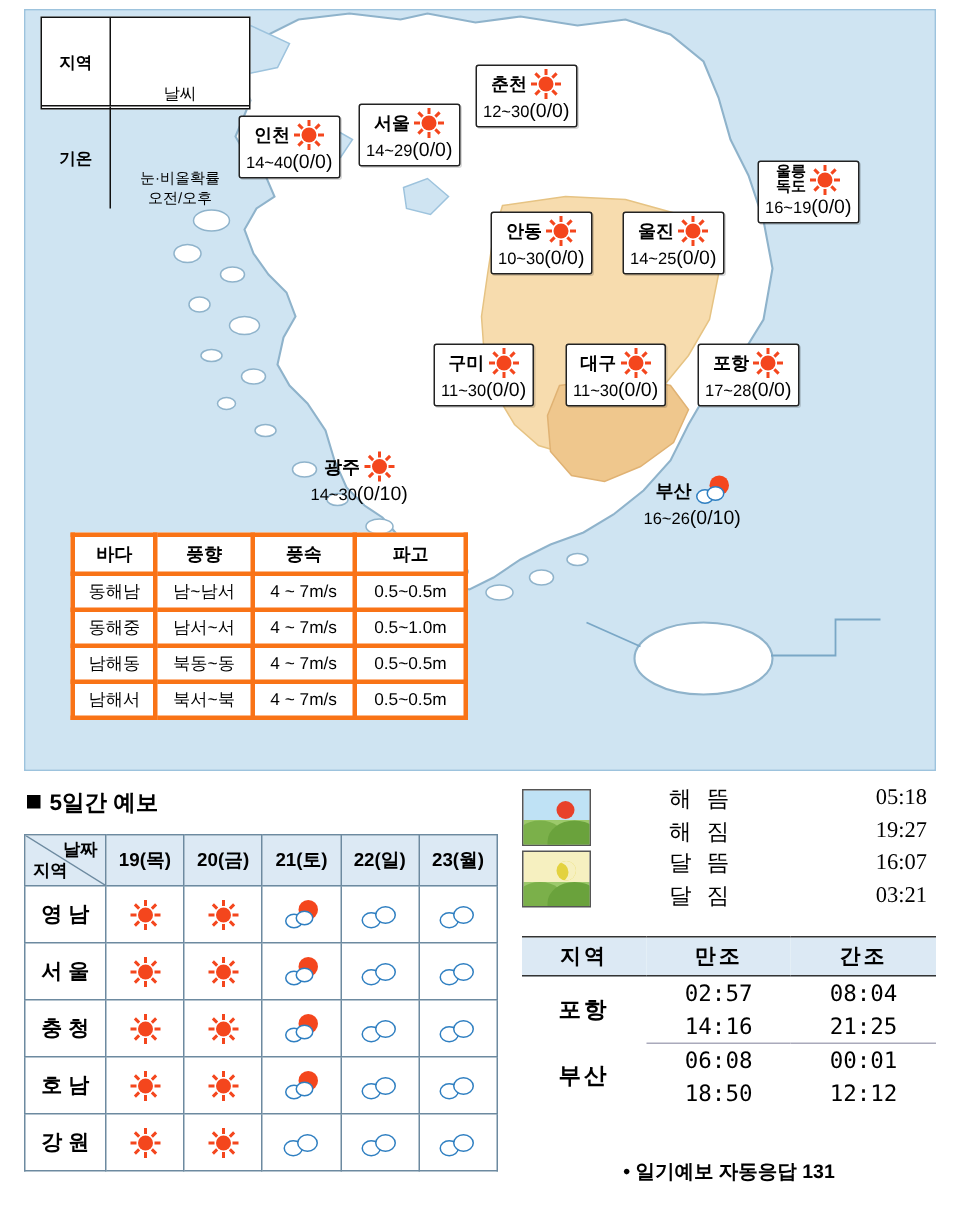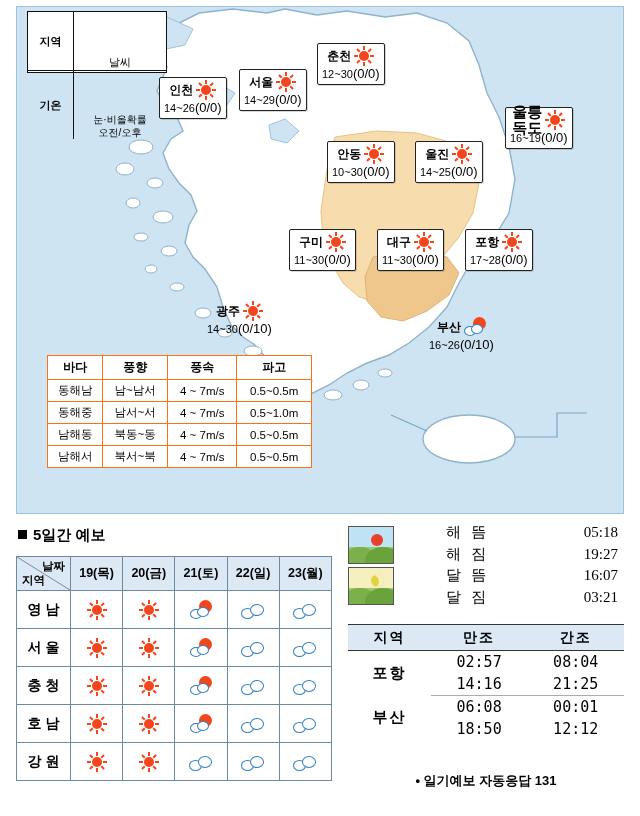--- a/index.html
+++ b/index.html
@@ -42,21 +42,21 @@
     background: #ffffff;
     border: 1px solid #222;
     border-radius: 2px;
     padding: 2px 4px 3px 4px;
     text-align: center;
     box-shadow: 1px 1px 0 rgba(0,0,0,.15);
     white-space: nowrap;
   }
   .wbox .top { display:flex; align-items:center; justify-content:center; gap:3px; height:20px; }
   .wbox .nm { font-size:12px; font-weight:bold; color:#000; }
-  .wbox .nm2 { font-size:15px; font-weight:bold; color:#000; line-height:1.05; }
+  .wbox .nm2 { font-size:10px; font-weight:bold; color:#000; line-height:1.05; }
   .wbox .temps { font-size:11px; color:#000; margin-top:0px; }
   .wbox .temps .prob { font-size:13px; }
   .wbox.noborder { border:none; background:transparent; box-shadow:none; }
 
   
   .ic { position:relative; display:inline-block; }
   .ic-sun { width:20px; height:20px; }
   .ic-sun .core { position:absolute; left:5px; top:5px; width:10px; height:10px; border-radius:50%; background:#f4461d; }
   .ic-sun .ray { position:absolute; left:9px; top:0px; width:2px; height:20px; }
   .ic-sun .ray i { position:absolute; left:0; width:2px; height:4px; background:#f4461d; }
@@ -76,21 +76,21 @@
   .ic-cloud .p2 { left:9px; bottom:3px; width:14px; height:12px; }
 
   
   #sea-table {
     position:absolute; left:30px; top:348px; width:265px;
     background:#ffffff; border:1px solid #111;
     border-collapse: collapse;
     font-size:11.5px;
   }
   #sea-table td, #sea-table th {
-    border:1px solid #f97316; text-align:center; padding:3px 2px; font-weight:normal;
+    border:3px solid #f97316; text-align:center; padding:3px 2px; font-weight:normal;
   }
   #sea-table thead th { font-weight:bold; font-size:12px; }
 
   
   #fc-title {
     position:absolute; left:18px; top:526px;
     font-size:15px; font-weight:bold; color:#000;
   }
   #fc-title .sq { display:inline-block; width:9px; height:9px; background:#000; margin-right:6px; vertical-align:1px; }
 
@@ -262,21 +262,21 @@
             <i class="a"></i>
             <i class="b"></i>
           </span>
           <span class="ray" style="transform: rotate(135deg);">
             <i class="a"></i>
             <i class="b"></i>
           </span>
         </span>
     </div>
     <div class="temps">
-      <span>14~26</span><span class="prob">(0/0)</span>
+      <span>14~40</span><span class="prob">(0/0)</span>
     </div>
   </div>
 
   <div class="wbox" style="left:222px; top:62px;">
     <div class="top">
       <span class="nm">서울</span>
       <span class="ic ic-sun">
           <span class="core"></span>
           <span class="ray" style="transform: rotate(0deg);">
             <i class="a"></i>

